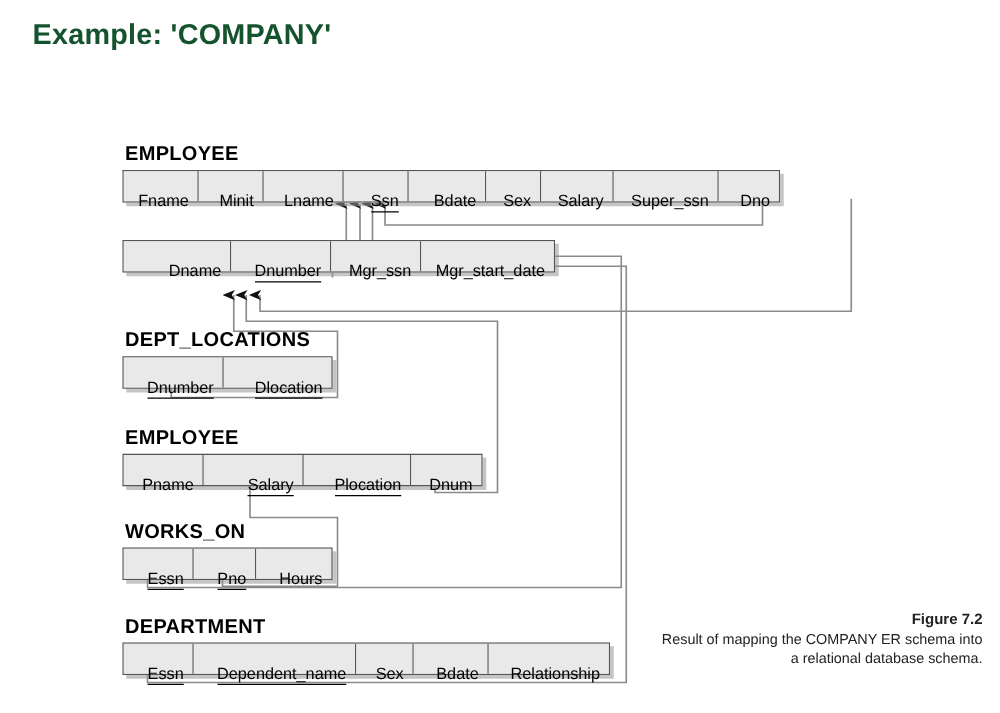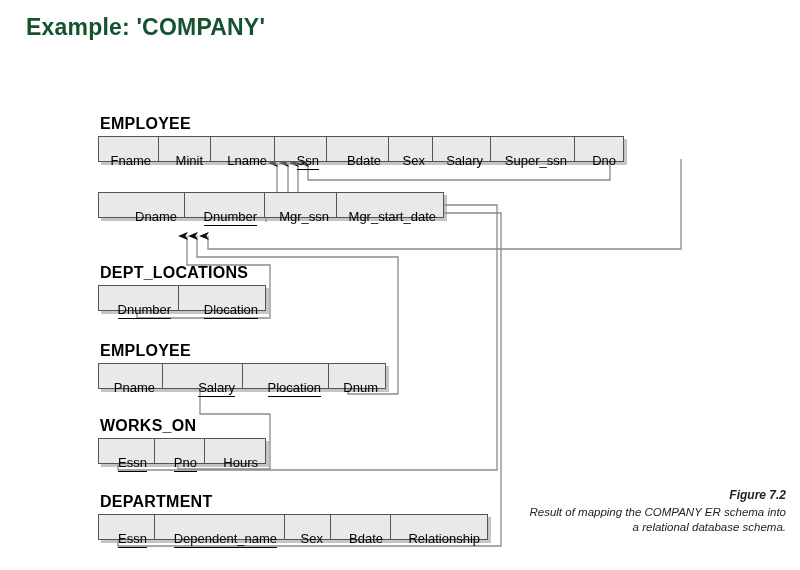--- a/index.html
+++ b/index.html
@@ -68,21 +68,20 @@
     line-height:16px;
   }
   #caption{
     position:absolute;
     right:14px; top:488px;
     width:262px;
     text-align:right;
     color:#222;
     font-size:11.5px;
     line-height:15.5px;
-    font-style:italic;
   }
   #caption .fig-label{
     font-weight:bold;
     font-size:12px;
     display:block;
     margin-bottom:1px;
   }
 </style>
 </head>
 <body>

